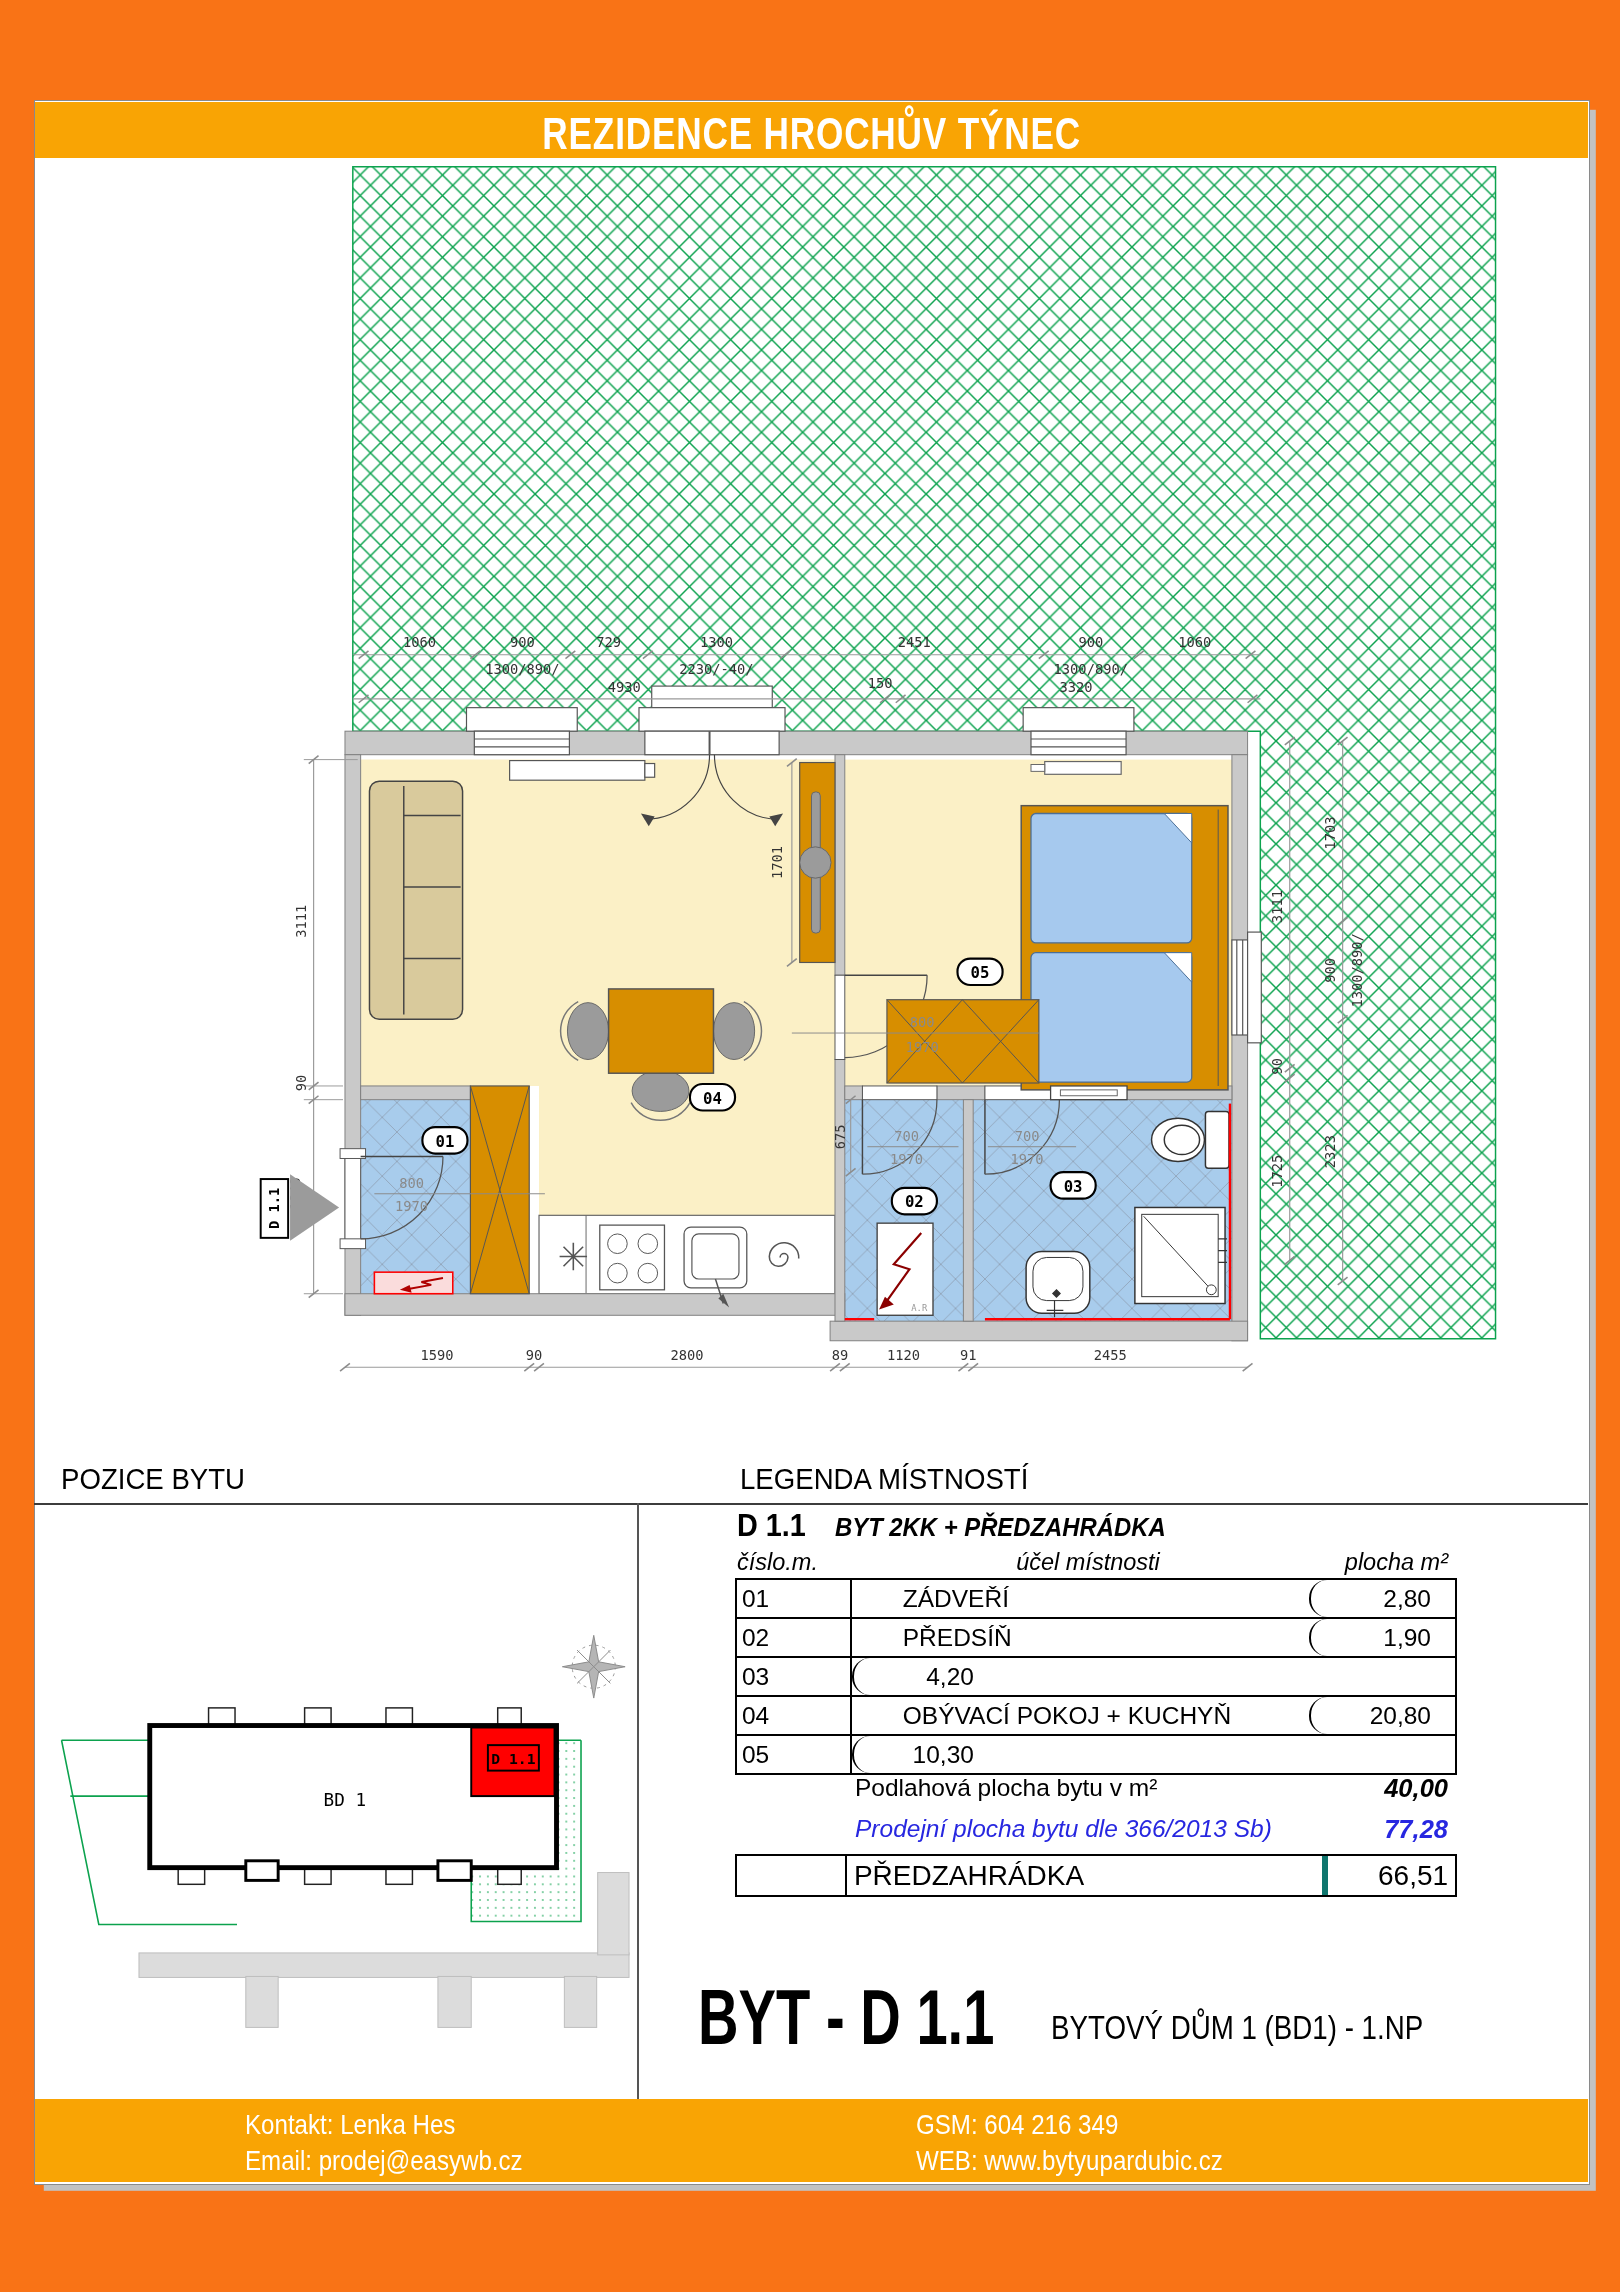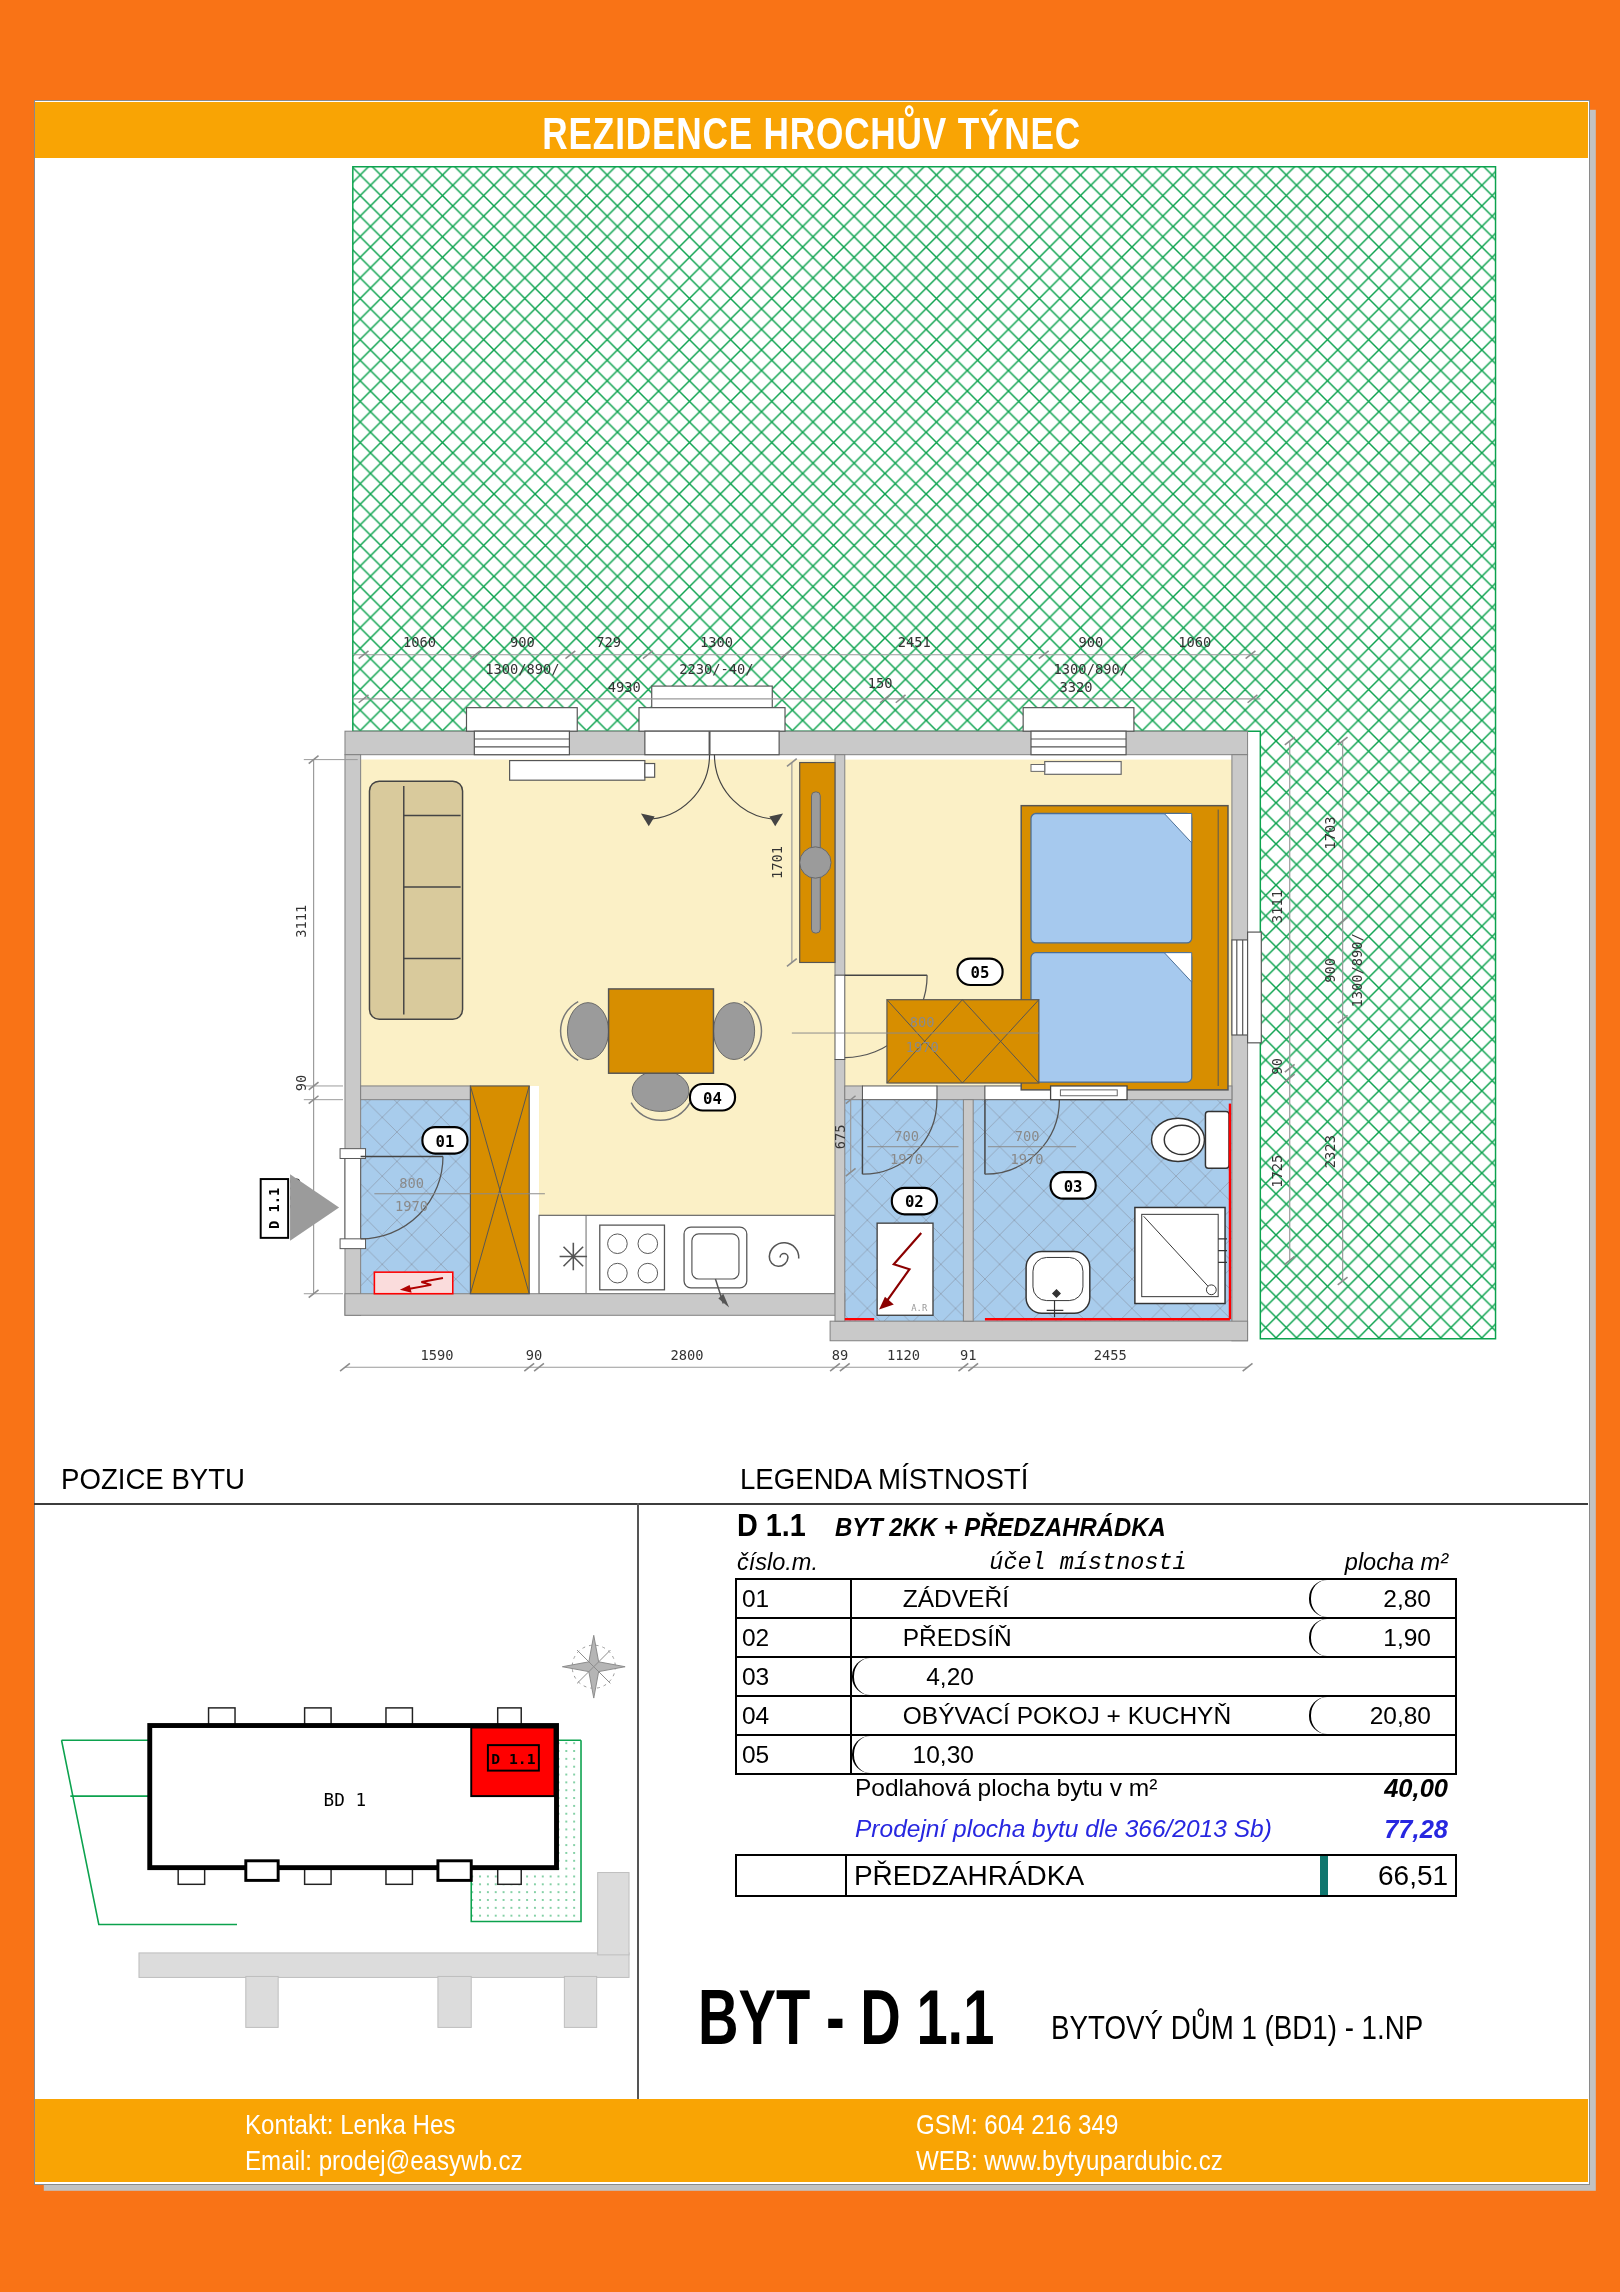--- a/index.html
+++ b/index.html
@@ -25,21 +25,21 @@
   .lg-row:last-child{border-bottom:none;}
   .lg-no{width:108px;border-right:2px solid #000;padding-left:4.9px;line-height:37px;}
   .lg-name{flex:1;padding-left:6.9px;line-height:37px;white-space:nowrap;overflow:hidden;margin-left:44px;}
   .lg-area{width:120px;border-left:2px solid #000;text-align:right;padding-right:24px;line-height:37px;border-radius:18px;}
   .lg-sumlabel{position:absolute;left:855px;font-size:24.5px;white-space:nowrap;}
   .lg-sumval{position:absolute;left:1328px;width:120px;text-align:right;font-size:25.5px;font-weight:bold;font-style:italic;}
   .blue{color:#2727e0;}
   .lg-garden{position:absolute;left:735px;top:1854px;width:718px;height:39px;border:2px solid #000;display:flex;font-size:28px;}
   .lg-garden .g1{width:108px;border-right:2px solid #000;}
   .lg-garden .g2{flex:1;padding-left:6.9px;line-height:39px;}
-  .lg-garden .g3{width:120px;border-left:8px solid #0f766e;text-align:right;padding-right:6.9px;line-height:39px;}
+  .lg-garden .g3{width:120px;border-left:6px solid #0f766e;text-align:right;padding-right:6.9px;line-height:39px;}
   .big-title{position:absolute;left:698px;top:1972px;font-size:78px;font-weight:bold;transform:scaleX(.72);transform-origin:left;white-space:nowrap;}
   .bld-title{position:absolute;left:1051px;top:2009px;font-size:33px;transform:scaleX(.84);transform-origin:left;white-space:nowrap;}
   .ft-col{position:absolute;color:#fff;font-size:27.4px;line-height:36px;white-space:nowrap;}
   .ft-col span{display:block;transform:scaleX(.88);transform-origin:left;}
   svg text{font-family:"DejaVu Sans Mono","Liberation Mono",monospace;}
 </style>
 </head>
 <body>
 
 <div class="page">
@@ -456,21 +456,21 @@
       <rect x="481" y="1762" width="85" height="70" fill="#FF0000" stroke="#000" stroke-width="2"></rect>
       <rect x="498" y="1780" width="52" height="26" fill="#FF0000" stroke="#000" stroke-width="2"></rect>
       <text x="524" y="1799" text-anchor="middle" font-size="15" font-weight="bold" fill="#000">D 1.1</text>
       <text x="352" y="1842" text-anchor="middle" font-size="18" fill="#000">BD 1</text>
     </g>
   </svg>
 
   <div class="lg-unit">D 1.1</div>
   <div class="lg-sub">BYT 2KK + PŘEDZAHRÁDKA</div>
   <div class="lg-colhead" style="left:737px;">číslo.m.</div>
-  <div class="lg-colhead" style="left:848px;width:480px;text-align:center;font-family:Liberation Mono, monospace;">účel místnosti</div>
+  <div class="lg-colhead" style="left:848px;width:480px;text-align:center;">účel místnosti</div>
   <div class="lg-colhead" style="left:1328px;width:120px;text-align:right;">plocha m²</div>
 
   <div class="lg-table">
     <div class="lg-row">
       <div class="lg-no">01</div>
       <div class="lg-name">ZÁDVEŘÍ</div>
       <div class="lg-area">2,80</div>
     </div>
     <div class="lg-row">
       <div class="lg-no">02</div>

